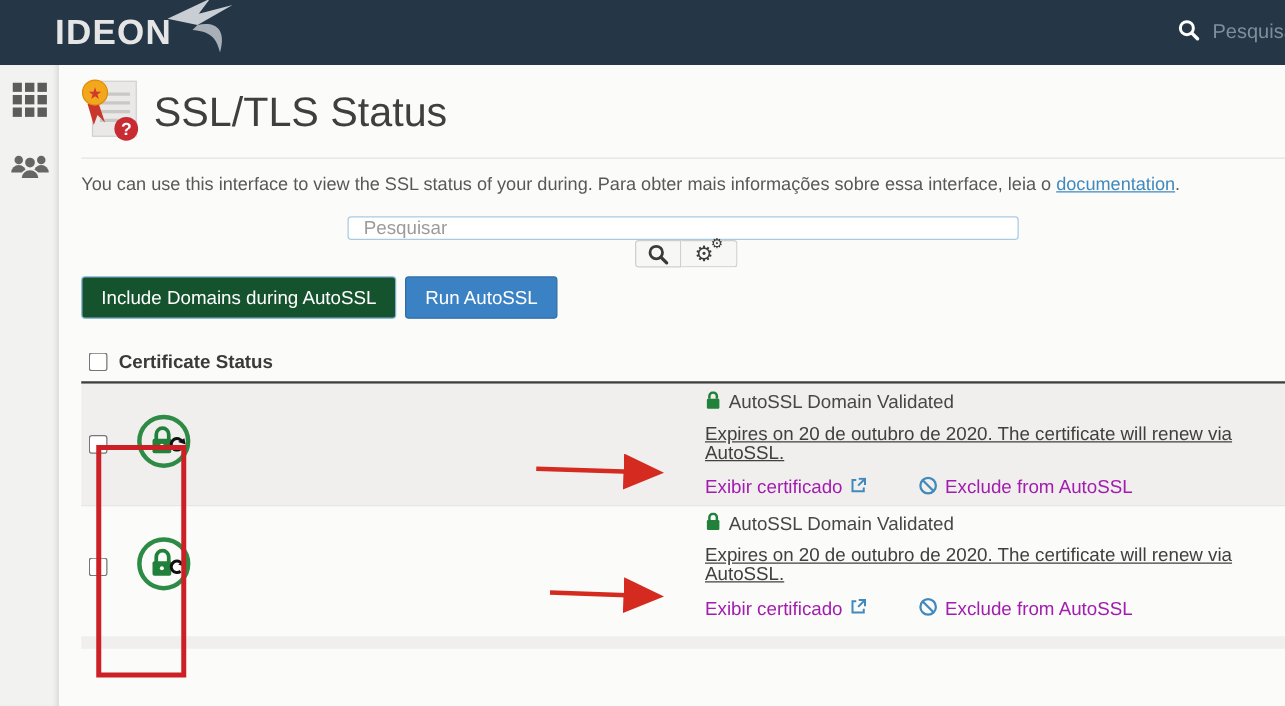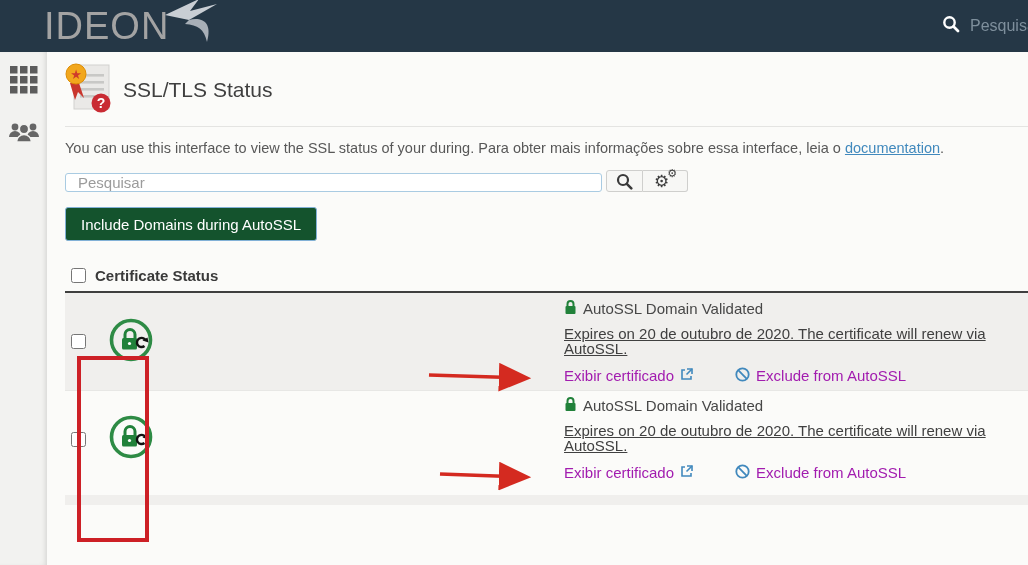--- a/index.html
+++ b/index.html
@@ -2,43 +2,43 @@
 <html><head>
 <meta charset="utf-8">
 <style>
   * { margin:0; padding:0; box-sizing:border-box; }
   html,body { width:1028px; height:565px; overflow:hidden; }
   body { font-family:"Liberation Sans","DejaVu Sans",sans-serif; background:#fbfbf9; position:relative; }
 
   
   .topbar { height:52px; background:#253746; display:flex; align-items:center; justify-content:space-between; padding:0 0 0 44px; }
   .logo { display:flex; align-items:center; position:relative; }
-  .logo-text { color:#a3a3a3; font-size:38px; font-weight:400; letter-spacing:1px; line-height:1; }
+  .logo-text { color:#e5e5e5; font-size:28px; font-weight:700; letter-spacing:1px; line-height:1; }
   .logo-swoosh { margin-left:-6px; margin-top:-8px; }
   .topbar-search { display:flex; align-items:center; gap:10px; width:86px; overflow:hidden; flex:none; }
   .topbar-search .search-label { color:#7e8f9c; font-size:16px; white-space:nowrap; }
 
   
   .shell { display:flex; height:513px; }
   .sidebar { width:47px; background:#f2f2f0; box-shadow:inset -4px 0 6px -4px rgba(0,0,0,.18); padding-top:14px; display:flex; flex-direction:column; align-items:center; gap:22px; flex:none; }
   .side-icon { color:#5c5c5c; cursor:pointer; }
 
   .content { flex:1; padding-left:18px; position:relative; }
 
   
   .title-row { display:flex; align-items:center; gap:12px; padding-top:12px; height:64px; }
-  h1.page-title { font-size:21px; font-weight:400; color:#3f3f3f; }
+  h1.page-title { font-size:33px; font-weight:400; color:#3f3f3f; }
   .rule { border:none; border-top:1px solid #e4e4e2; margin-top:10px; }
 
   
   .description { margin-top:13px; font-size:14.5px; color:#585858; }
   .description a { color:#4189bd; }
 
   
-  .search-row { margin-top:3px; display:flex; align-items:flex-end; height:33px; }
+  .search-row { margin-top:17px; display:flex; align-items:center; height:33px;flex-direction:column; }
   .search-input { width:537px; border:1px solid #a9cbe2; border-radius:3px; padding:0 12px; font-size:15px; color:#444; outline:none; font-family:inherit; }
   .search-input::placeholder { color:#9b9b9b; }
   .btn-group { display:flex; margin-left:4px; }
   .icon-btn { background:#f7f7f5; border:1px solid #cfcfcd; width:37px; display:flex; align-items:center; justify-content:center; cursor:pointer; }
   .icon-btn + .icon-btn { border-left:none; width:45px; border-radius:0 3px 3px 0; }
   .icon-btn:first-child { border-radius:3px 0 0 3px; }
   .gears { position:relative; width:22px; height:20px; color:#3d3d3d; }
   .gears .g1 { position:absolute; left:0; top:2px; font-size:17px; line-height:1; }
   .gears .g2 { position:absolute; right:-1px; top:-3px; font-size:11px; line-height:1; }
 
@@ -165,20 +165,21 @@
               <span class="g1">⚙</span>
               <span class="g2">⚙</span>
             </span>
         </button>
       </div>
     </div>
 
 
     <div class="actions">
       <button class="btn btn-light">Include Domains during AutoSSL</button>
+      <button class="btn btn-primary">Run AutoSSL</button>
     </div>
 
     <div class="tbl">
       <div class="trow thead">
         <input type="checkbox" class="cb" style="">
         <span class="col-status">Certificate Status</span>
       </div>
 
       <div class="trow tbody-row row-stripe">
         <input type="checkbox" class="cb" style="">

